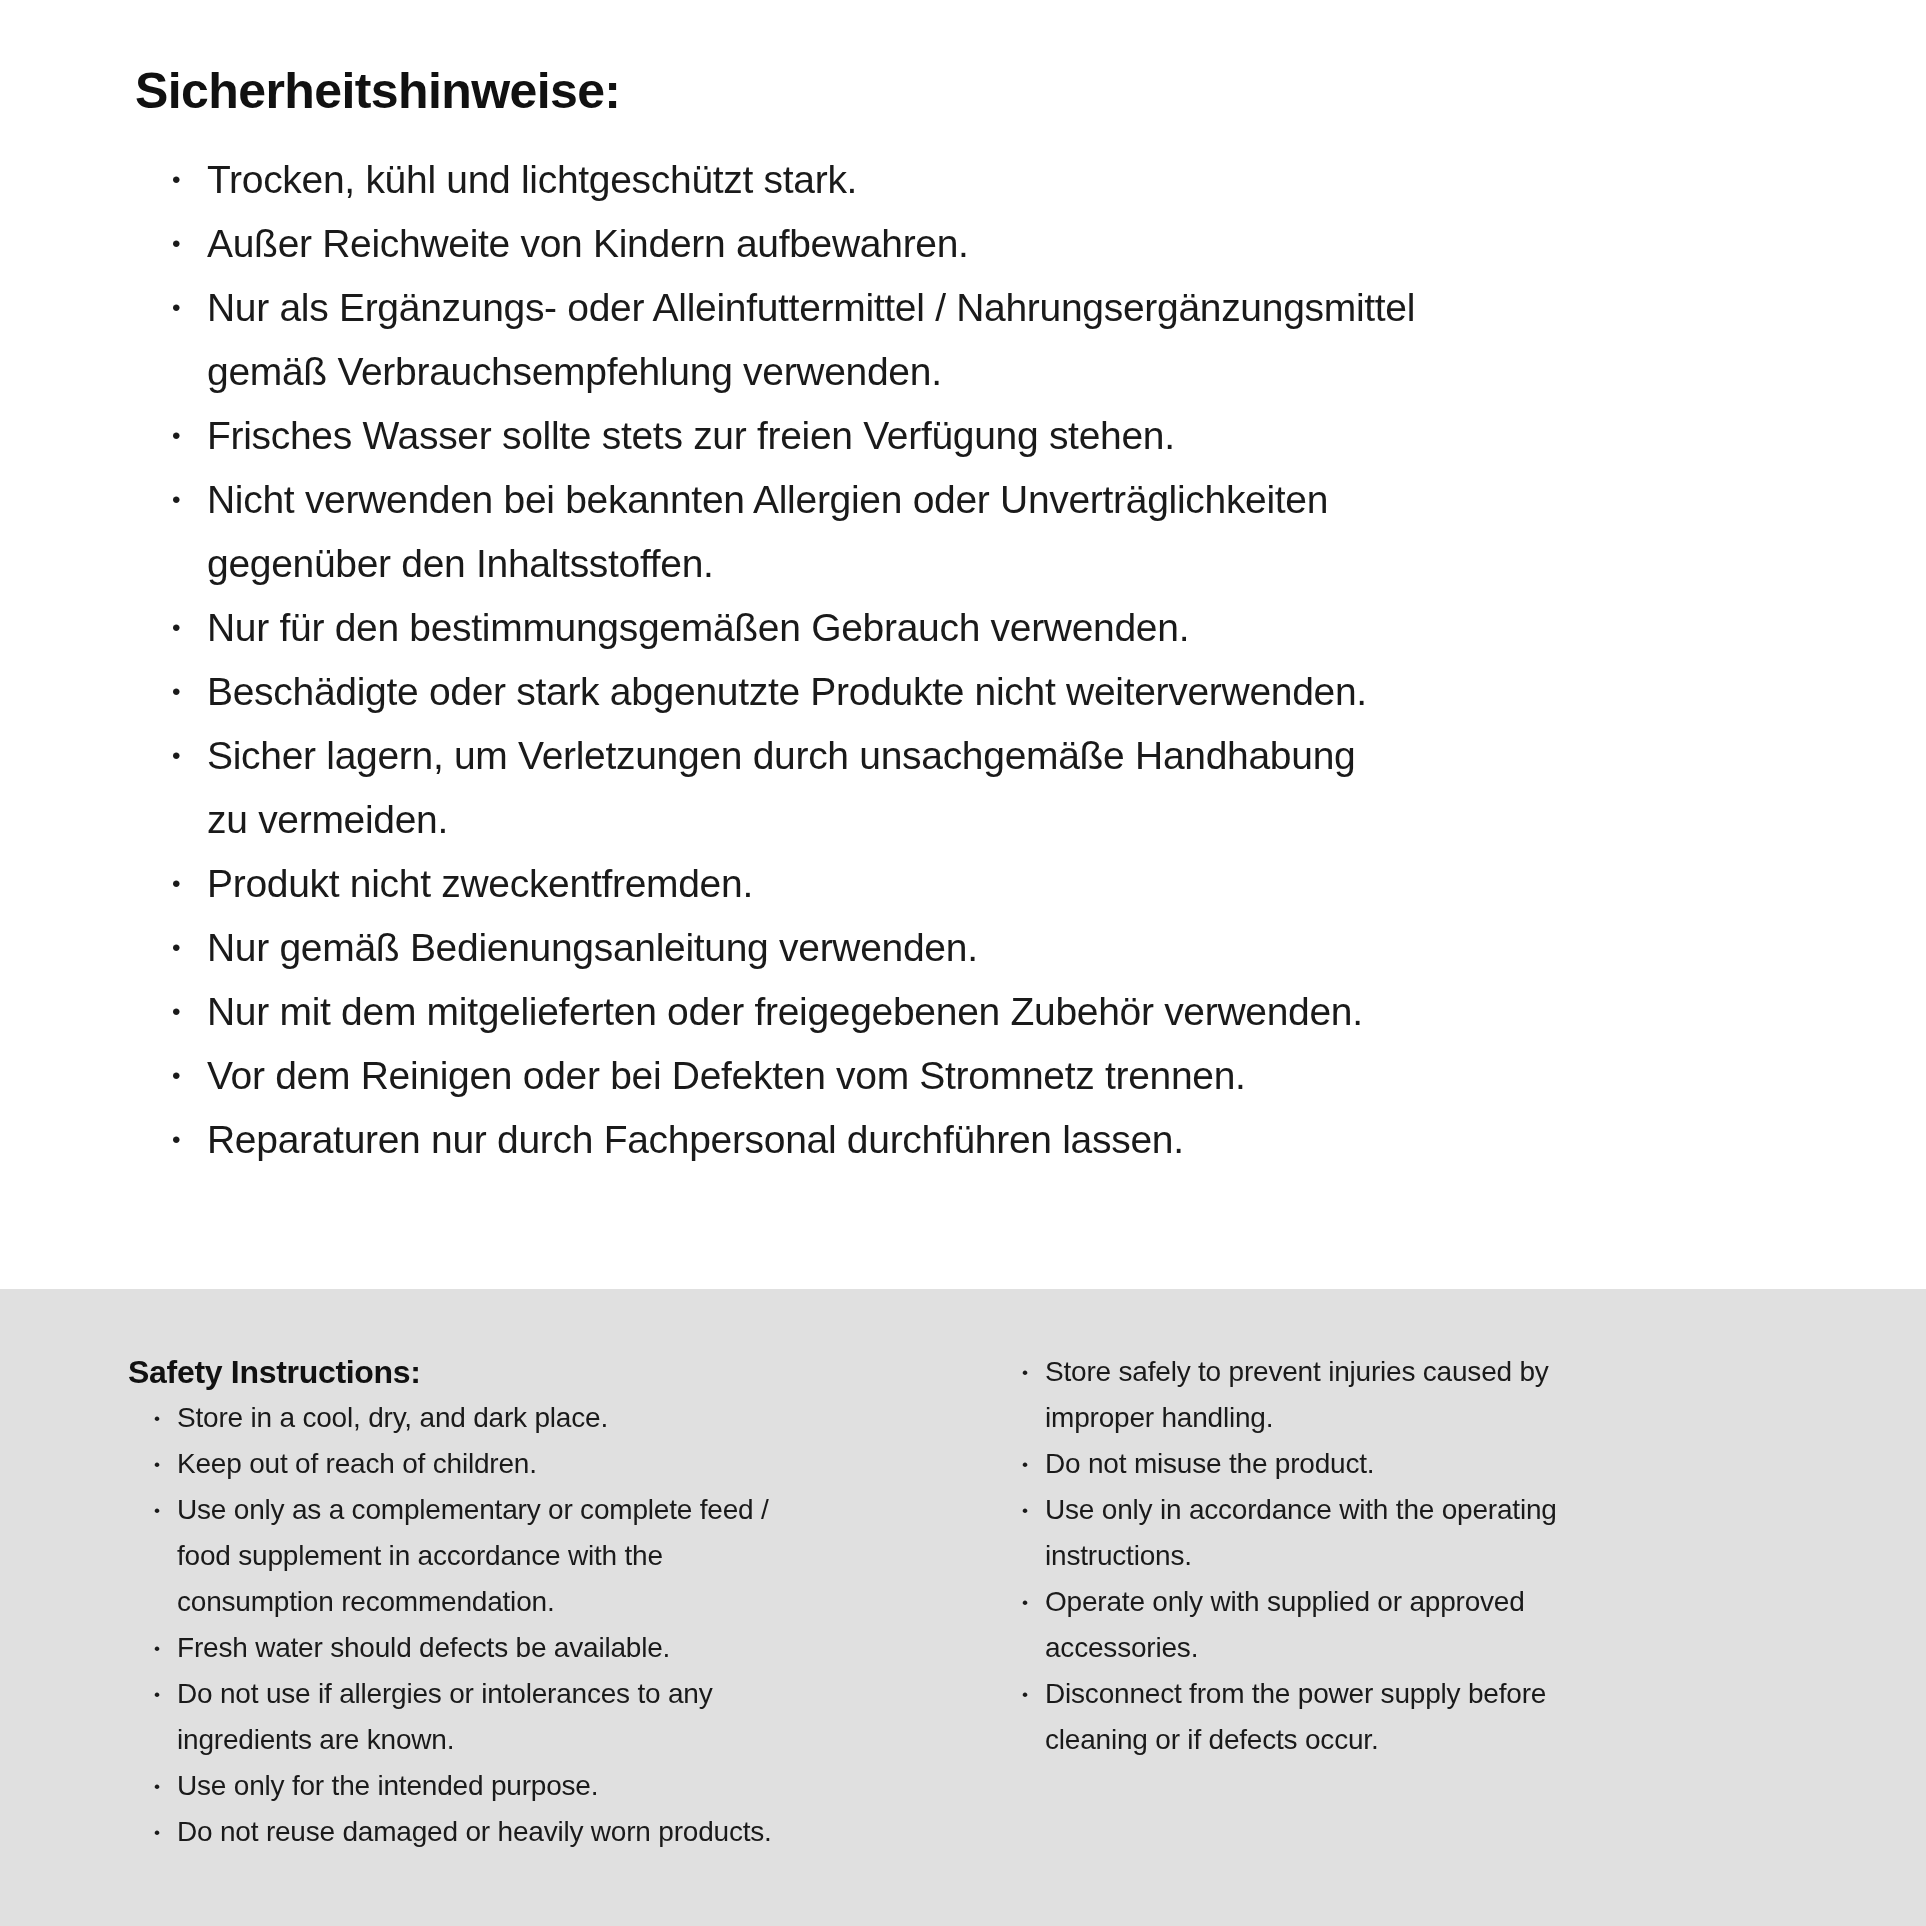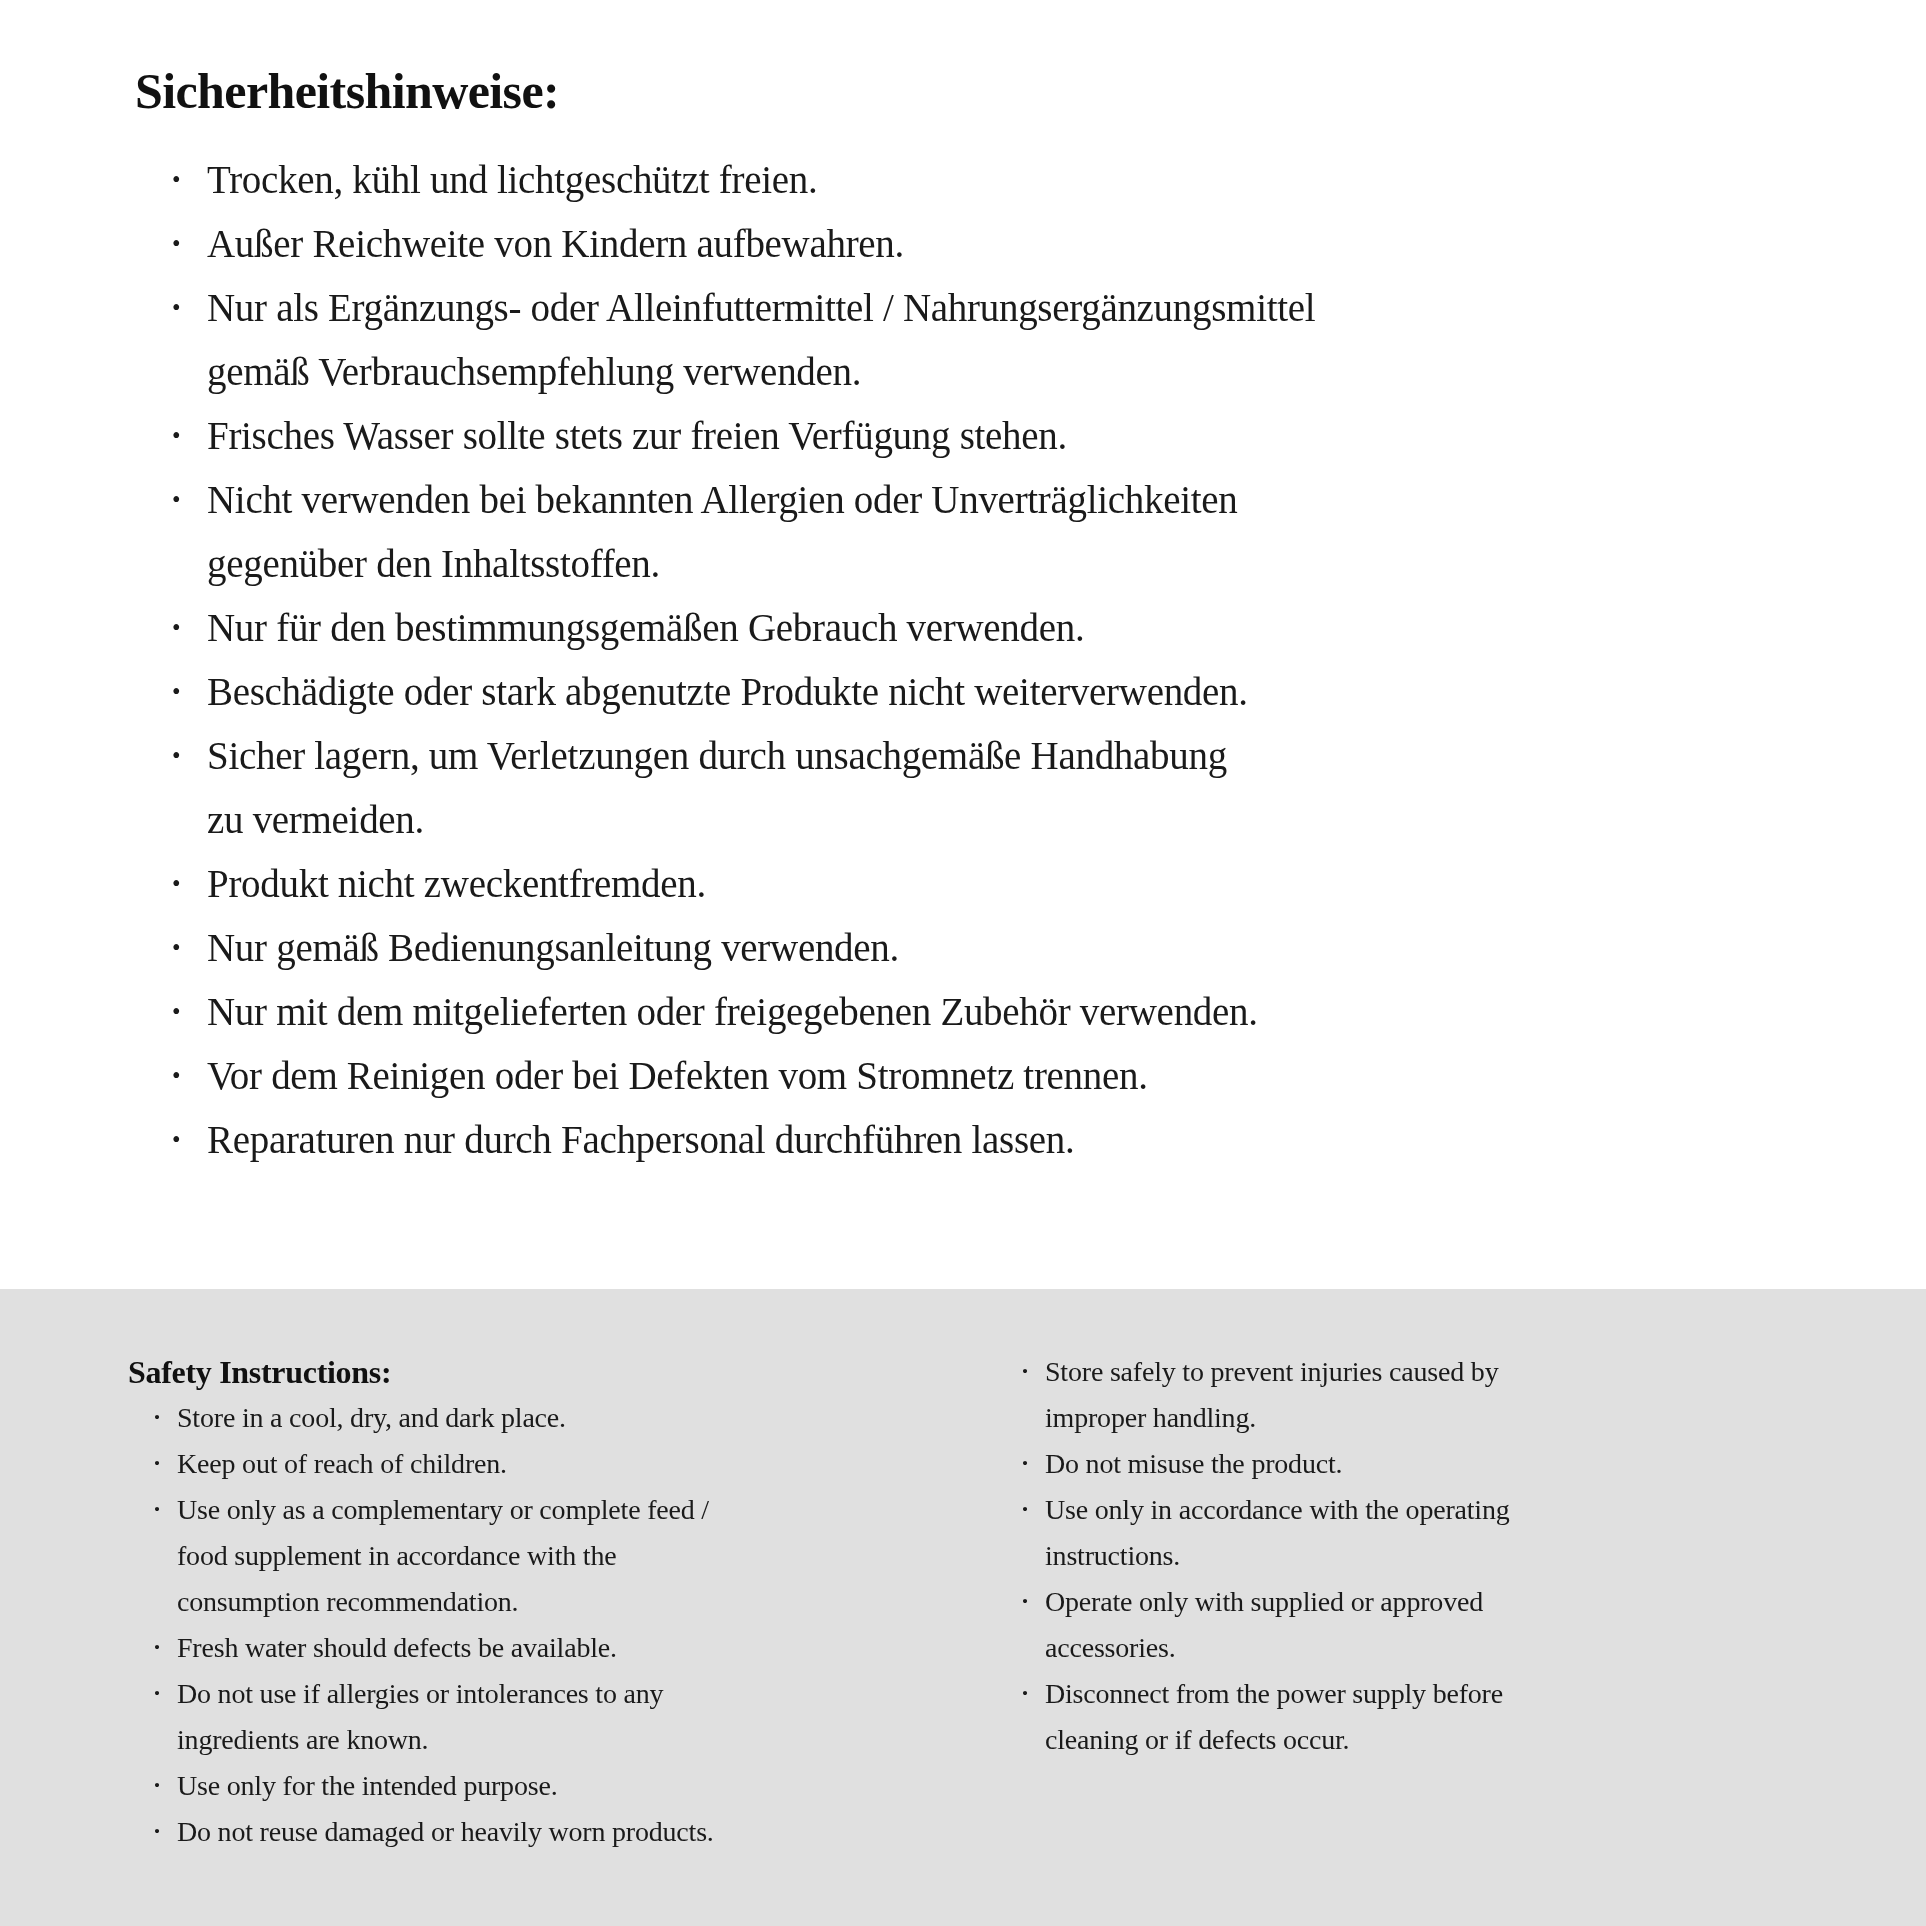--- a/index.html
+++ b/index.html
@@ -1,15 +1,15 @@
 <!DOCTYPE html>
 <html style="font-size:10.3px"><head>
 <meta charset="utf-8">
 <style>
-  * { margin: 0; padding: 0; box-sizing: border-box; font-family: Liberation Serif, serif; }
+  * { margin: 0; padding: 0; box-sizing: border-box; }
   html, body { background: #ffffff; }
   body {
     font-family: "Liberation Sans", "DejaVu Sans", sans-serif;
     color: #1a1a1a;
   }
   .page {
     position: relative;
     width: 1926px;
     height: 1926px;
     background: #ffffff;
@@ -95,21 +95,21 @@
   }
 </style>
 </head>
 <body>
 
 <div class="page">
 
   <section class="de-section">
     <h1 class="de-heading">Sicherheitshinweise:</h1>
     <ul class="de-list">
-      <li>Trocken, kühl und lichtgeschützt freien.</li>
+      <li>Trocken, kühl und lichtgeschützt stark.</li>
       <li>Außer Reichweite von Kindern aufbewahren.</li>
       <li>Nur als Ergänzungs- oder Alleinfuttermittel / Nahrungsergänzungsmittel
 gemäß Verbrauchsempfehlung verwenden.</li>
       <li>Frisches Wasser sollte stets zur freien Verfügung stehen.</li>
       <li>Nicht verwenden bei bekannten Allergien oder Unverträglichkeiten
 gegenüber den Inhaltsstoffen.</li>
       <li>Nur für den bestimmungsgemäßen Gebrauch verwenden.</li>
       <li>Beschädigte oder stark abgenutzte Produkte nicht weiterverwenden.</li>
       <li>Sicher lagern, um Verletzungen durch unsachgemäße Handhabung
 zu vermeiden.</li>

